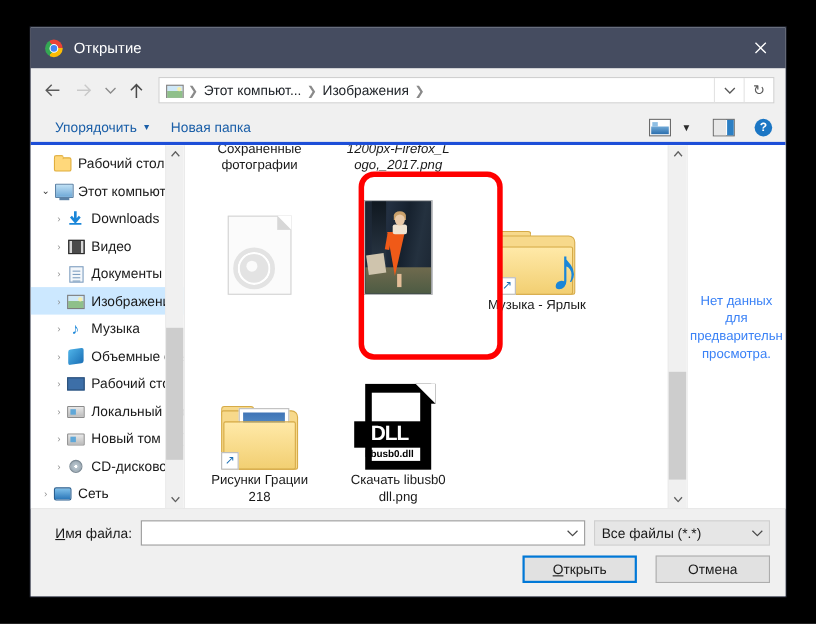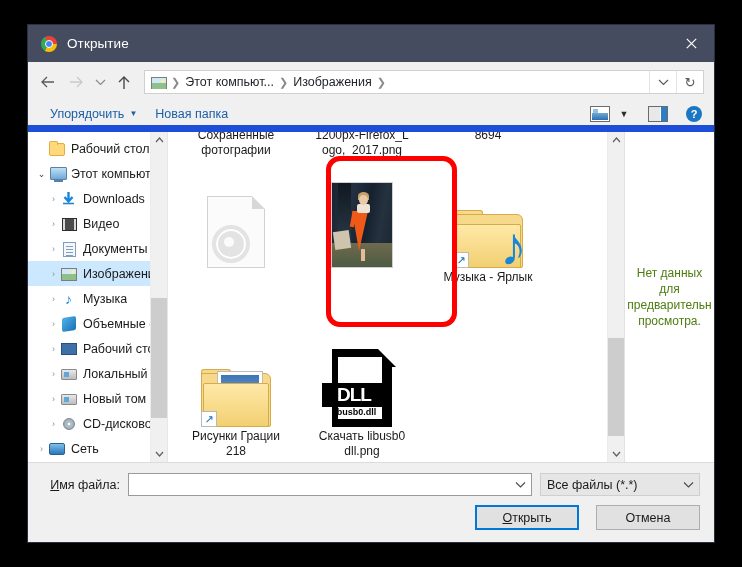--- a/index.html
+++ b/index.html
@@ -58,21 +58,21 @@
   .searchbox{
     width:190px;height:24px;margin-left:6px;background:#fff;border:1px solid #d0d0d0;
     display:flex;align-items:center;box-sizing:border-box;flex:0 0 auto;
   }
   .search-ico{width:22px;display:flex;align-items:center;justify-content:center;color:#6f6f6f;flex:0 0 auto;}
   .search-ph{font-size:12.5px;color:#5f5f5f;white-space:nowrap;overflow:hidden;}
 
   
   .cmdbar{
     height:30px;background:#f0f0f0;display:flex;align-items:center;flex:0 0 auto;
-    padding:0 8px 0 14px;box-sizing:border-box;border-bottom:7px solid #1d4ed8;
+    padding:0 8px 0 14px;box-sizing:border-box;border-bottom:3px solid #1d4ed8;
   }
   .cmd{font-size:12.5px;color:#1b5fa8;padding:3px 8px;white-space:nowrap;display:flex;align-items:center;gap:5px;}
   .cmd .caret{font-size:8px;color:#1b5fa8;}
   .cmd-spacer{flex:1 1 auto;}
   .iconbtn{width:24px;height:22px;display:flex;align-items:center;justify-content:center;flex:0 0 auto;}
   .viewicon{width:18px;height:14px;border:1px solid #6b6b6b;background:#fff;position:relative;overflow:hidden;}
   .viewicon i{position:absolute;left:1px;right:1px;bottom:1px;height:7px;background:linear-gradient(#6fa8d6,#2c6fae);display:block;}
   .viewicon b{position:absolute;left:2px;top:2px;width:5px;height:4px;background:#8fbfe4;display:block;}
   .caret-small{font-size:9px;color:#2b2b2b;}
   .panelicon{width:18px;height:14px;border:1px solid #6b6b6b;position:relative;background:#fff;}
@@ -116,21 +116,21 @@
   .cell{position:absolute;width:112px;text-align:center;}
   .cell .thumbbox{height:98px;display:flex;align-items:flex-end;justify-content:center;}
   .cell .clabel{font-size:12px;color:#1a1a1a;line-height:15px;word-wrap:break-word;padding:2px 2px 0;}
 
   
   .preview{
     width:90px;flex:0 0 auto;background:#fff;border-left:1px solid #e2e2e2;
     display:flex;align-items:center;justify-content:center;text-align:center;
     padding:0 4px;box-sizing:border-box;overflow:hidden;
   }
-  .preview span{font-size:12px;color:#4d7c0f;line-height:16px;white-space:pre-line;}
+  .preview span{font-size:12px;color:#3b82f6;line-height:16px;white-space:pre-line;}
 
   
   .footer{flex:0 0 auto;background:#f0f0f0;padding:10px 14px 12px 14px;box-sizing:border-box;}
   .frow{display:flex;align-items:center;}
   .flabel{font-size:12.5px;color:#1a1a1a;width:78px;text-align:right;padding-right:8px;white-space:nowrap;}
   .flabel u{text-decoration:underline;}
   .fnameinput{
     flex:1 1 auto;height:23px;background:#fff;border:1px solid #9a9a9a;display:flex;align-items:center;box-sizing:border-box;
   }
   .fnameinput .val{flex:1 1 auto;font-size:12.5px;color:#1a1a1a;padding-left:5px;}
@@ -424,25 +424,22 @@
       </div>
 
       <div class="filepane">
         <div class="grid">
 
           <div class="cell" style="left:12px;top:-6px;">
             <div class="clabel" style="white-space:pre-line;">Сохраненные
 фотографии</div>
           </div>
           <div class="cell" style="left:138px;top:-6px;">
-            <div class="clabel" style="white-space:pre-line;">1200px-Firefox_L
+            <div class="clabel" style="white-space:pre-line;font-style:italic;">1200px-Firefox_L
 ogo,_2017.png</div>
-          </div>
-          <div class="cell" style="left:264px;top:-6px;">
-            <div class="clabel" style="white-space:pre-line;">8694</div>
           </div>
 
           <div class="cell" style="left:12px;top:38px;">
             <div class="thumbbox">
               <div class="big-doc">
                   <span class="gear"></span>
                 </div>
             </div>
           </div>
 

